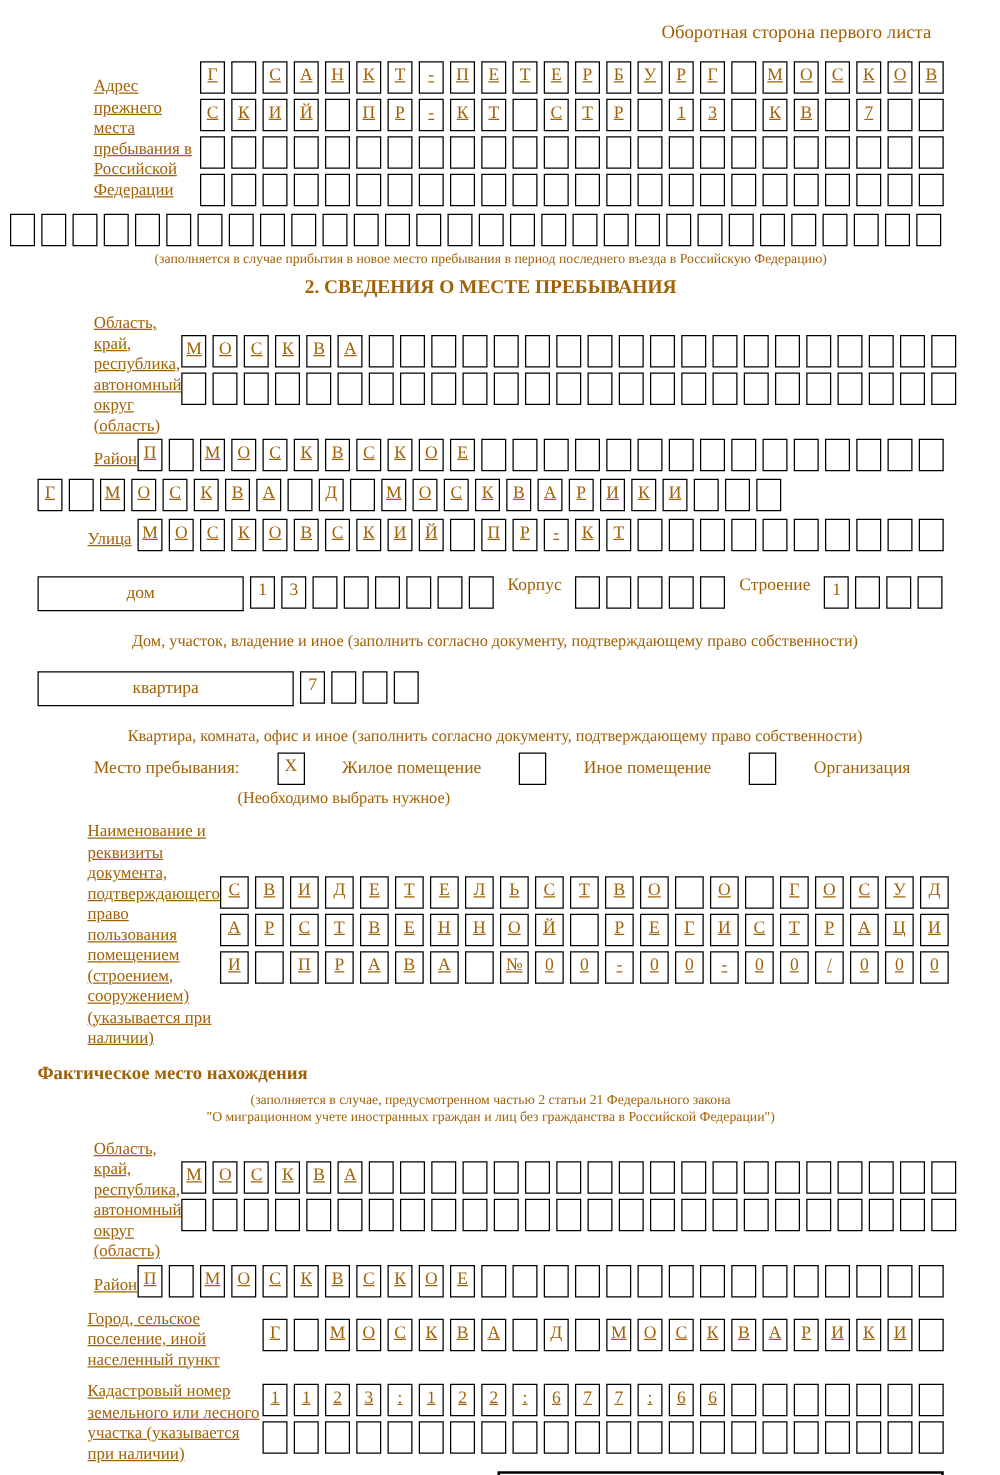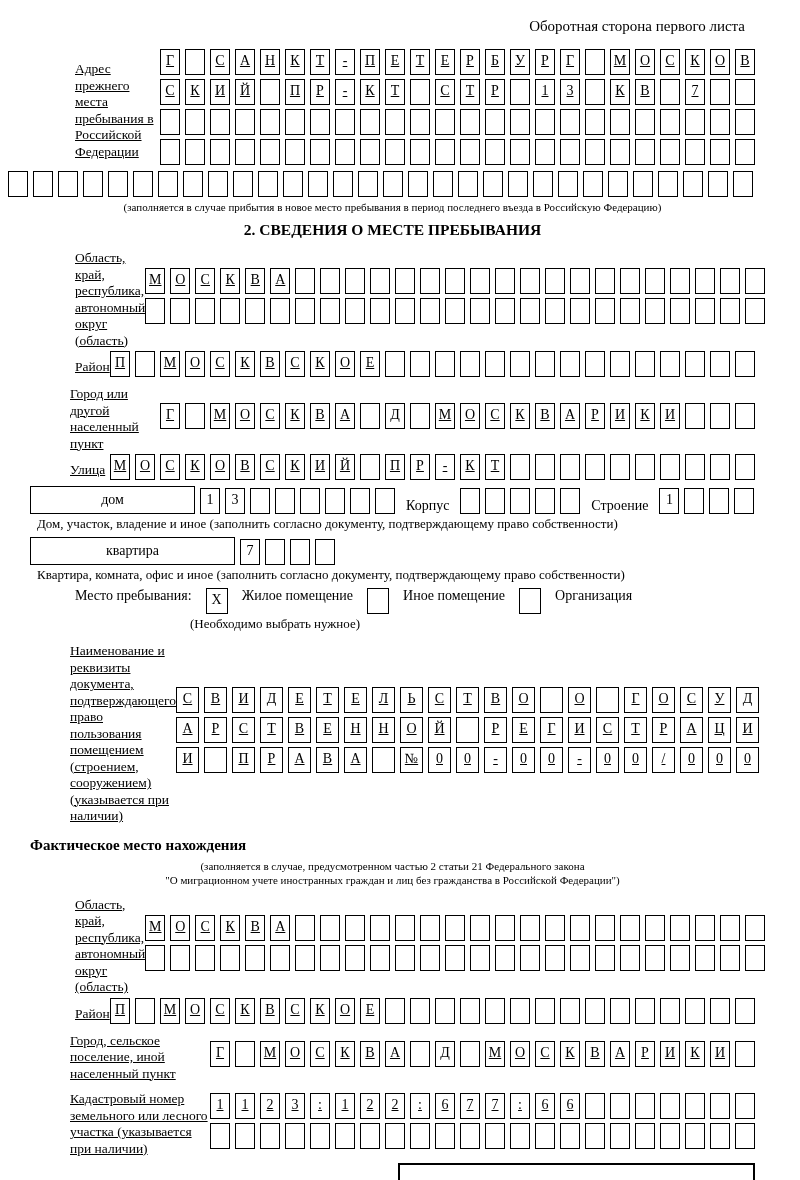--- a/index.html
+++ b/index.html
@@ -3,21 +3,21 @@
 <meta charset="utf-8">
 <style>
   html,body{margin:0;padding:0;background:#fff;}
   .page{
     position:relative;
     width:800px;height:1180px;
     box-sizing:border-box;
     padding:18px 45px 0 30px;
     overflow:hidden;
     background:#fff;
-    color:#000000;
+    color:#a16207;
     font-family:"Liberation Serif","DejaVu Serif",serif;
   }
   .header-note{
     text-align:right;
     font-size:15px;
     padding-right:10px;
     margin-bottom:14px;
   }
   
   .group{display:flex;align-items:center;margin-bottom:2px;text-decoration:underline;}
@@ -34,36 +34,36 @@
     width:20px;height:26px;
     border:1.5px solid #000;
     font-size:14px;line-height:22px;
     text-align:center;
     background:#fff;
     flex:0 0 auto;
   }
   .wide .cell{width:23px;}
   .fullrow{margin-left:-22px;justify-content:flex-start;}
   .caption{font-size:11px;text-align:center;margin:2px 0 8px 0;}
-  .caption-left{font-size:13px;text-align:left;margin:1px 0 5px 7px;}
+  .caption-left{font-size:13px;text-align:center;margin:1px 0 5px 7px;}
   .sec-title{font-size:15.5px;font-weight:bold;text-align:center;margin:6px 0 8px 0;}
   .sub-title{font-size:15px;font-weight:bold;margin:12px 0 6px 0;}
   
-  .inline-row{display:flex;align-items:flex-end;gap:5px;margin:2px 0;}
+  .inline-row{display:flex;align-items:flex-start;gap:5px;margin:16px 0;}
   .named-box{
     box-sizing:border-box;
     border:1.5px solid #000;height:28px;
     font-size:14px;line-height:25px;text-align:center;
     flex:0 0 auto;background:#fff;
   }
   .named-box.dom{width:165px;}
   .named-box.kv{width:205px;}
   .inline-label{font-size:14px;padding:0 6px;flex:0 0 auto;}
   
-  .stay-row{display:flex;gap:14px;padding-left:45px;font-size:14px;margin-top:4px;}
+  .stay-row{display:flex;align-items:center;gap:30px;padding-left:45px;font-size:14px;margin-top:4px;}
   .checkbox{
     box-sizing:border-box;width:22px;height:26px;border:1.5px solid #000;
     font-size:14px;line-height:22px;text-align:center;flex:0 0 auto;background:#fff;
   }
   .stay-note{font-size:13px;margin:2px 0 8px 160px;font-family:Liberation Serif, serif;}
   
   .stamp-wrap{width:400px;margin-left:auto;margin-top:6px;}
   .stamp-box{
     box-sizing:border-box;
     width:357px;height:178px;
@@ -312,21 +312,20 @@
           <span class="cell"></span>
           <span class="cell"></span>
           <span class="cell"></span>
           <span class="cell"></span>
           <span class="cell"></span>
         </div>
       </div>
   </div>
 
   <div class="group">
-    <div class="glabel pl40">Город или другой населенный пункт</div>
     <div class="rows">
         <div class="cells">
           <span class="cell">Г</span>
           <span class="cell"></span>
           <span class="cell">М</span>
           <span class="cell">О</span>
           <span class="cell">С</span>
           <span class="cell">К</span>
           <span class="cell">В</span>
           <span class="cell">А</span>

